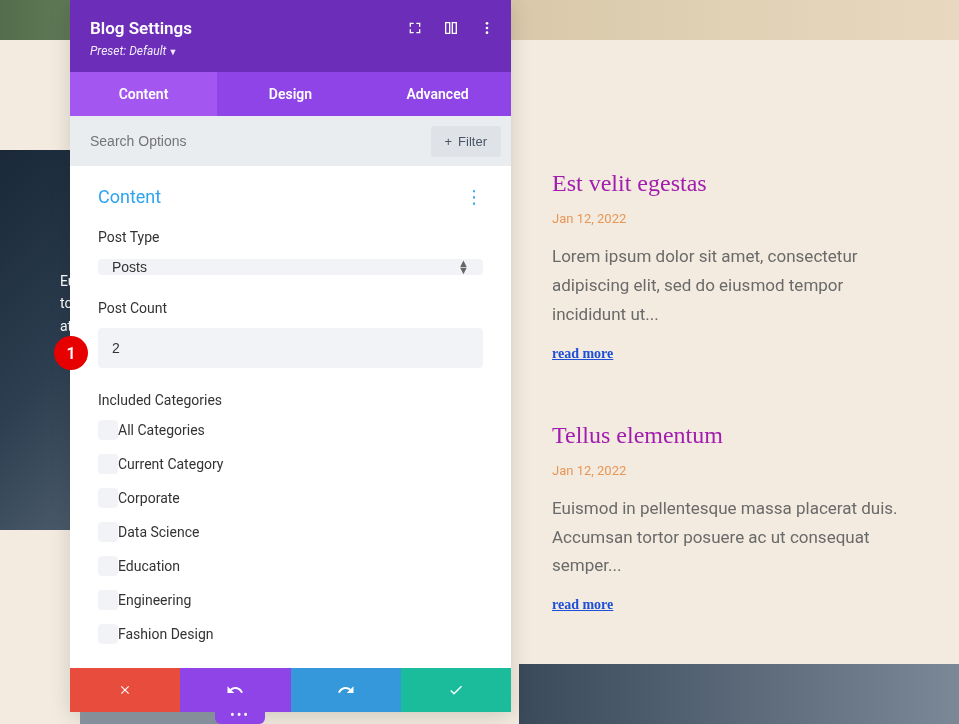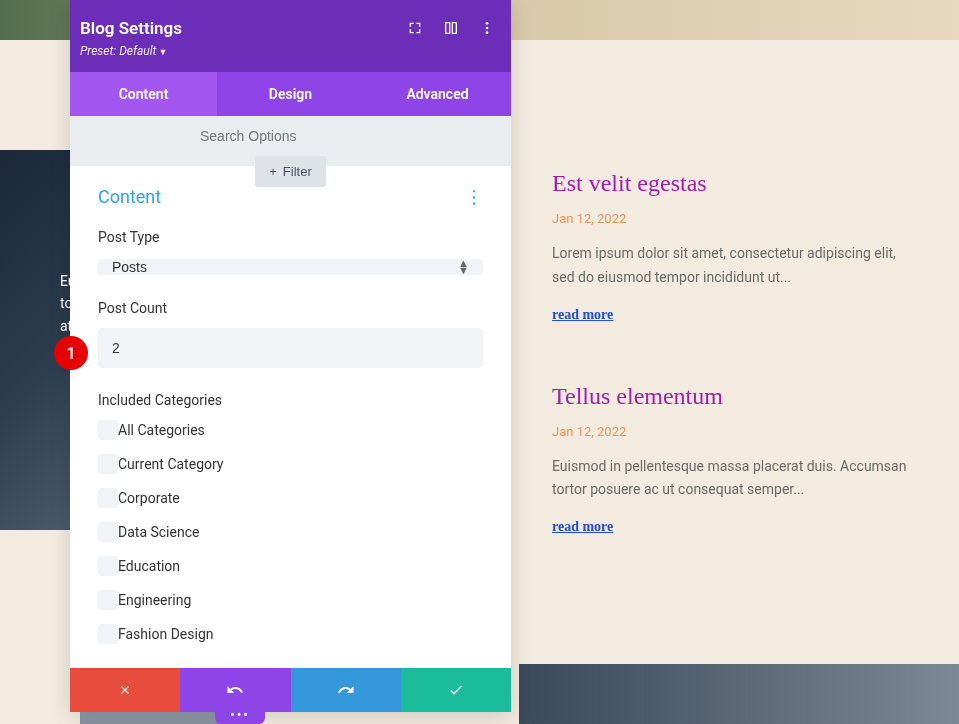--- a/index.html
+++ b/index.html
@@ -6,32 +6,32 @@
     body { font-family: -apple-system, BlinkMacSystemFont, 'Segoe UI', Roboto, Arial, sans-serif; background: #f3ebdf; width: 959px; height: 724px; position: relative; overflow: hidden; }
     
     .bg-top { position: absolute; top: 0; left: 0; right: 0; height: 40px; background: linear-gradient(90deg, #536e4c 0%, #8a9876 30%, #d8c8a8 50%, #e8d8c0 100%); }
     .bg-photo { position: absolute; top: 150px; left: 0; width: 160px; height: 380px; background: linear-gradient(135deg, #1a2838 0%, #2c3e50 50%, #5a6878 100%); }
     .bg-photo-text { position: absolute; top: 270px; left: 60px; color: #fff; font-size: 14px; line-height: 1.6; }
     .bg-bottom1 { position: absolute; bottom: 0; left: 80px; width: 180px; height: 40px; background: linear-gradient(180deg, #a8b4c0 0%, #8894a0 100%); }
     .bg-bottom2 { position: absolute; bottom: 0; right: 0; width: 440px; height: 60px; background: linear-gradient(90deg, #3a4a5a 0%, #5a6878 50%, #7a8898 100%); }
     
     .panel { position: absolute; top: 0; left: 70px; width: 441px; height: 712px; background: #fff; box-shadow: 0 4px 20px rgba(0,0,0,0.15); display: flex; flex-direction: column; }
     
-    .panel-header { background: #6c2eb9; color: #fff; padding: 18px 10px 14px; position: relative; }
+    .panel-header { background: #6c2eb9; color: #fff; padding: 18px 20px 14px; position: relative; }
     .panel-title { font-size: 17px; font-weight: 600; margin-bottom: 6px; }
     .panel-preset { font-size: 12px; opacity: 0.9; font-style: italic; }
     .panel-preset-caret { font-size: 9px; margin-left: 2px; }
     .header-icons { position: absolute; top: 20px; right: 16px; display: flex; gap: 20px; }
     .header-icon { width: 16px; height: 16px; cursor: pointer; fill: #fff; }
     
     .panel-tabs { background: #8e44e6; display: flex; }
     .panel-tab { flex: 1; padding: 14px 0; text-align: center; color: #fff; font-size: 14px; font-weight: 600; cursor: pointer; }
     .panel-tab.active { background: #a357f0; }
     
-    .search-row { background: #eaedf0; display: flex; align-items: center; padding: 0 10px; height: 50px; flex-direction: column; }
+    .search-row { background: #eaedf0; display: flex; align-items: center; padding: 0 10px; height: 50px; }
     .search-input { flex: 1; border: none; background: transparent; padding: 12px 10px; font-size: 14px; color: #888; outline: none; }
     .filter-btn { background: #dfe3e8; border: none; padding: 8px 14px; font-size: 13px; color: #4a5568; cursor: pointer; border-radius: 3px; display: flex; align-items: center; gap: 6px; }
     
     .panel-body { flex: 1; overflow-y: auto; padding: 20px 28px 0; position: relative; }
     
     .section-header { display: flex; justify-content: space-between; align-items: center; margin-bottom: 22px; }
     .section-title { color: #2ea3f2; font-size: 18px; font-weight: 400; }
     .section-menu { color: #2ea3f2; font-size: 18px; cursor: pointer; }
     
     .field-label { font-size: 14px; color: #333; margin-bottom: 12px; display: block; font-weight: 400; }
@@ -55,21 +55,21 @@
     .btn-confirm { background: #1bbc9b; }
     
     .more-tab { position: absolute; bottom: 0; left: 215px; width: 50px; height: 18px; background: #8e44e6; border-radius: 0 0 6px 6px; display: flex; align-items: center; justify-content: center; color: #fff; font-size: 14px; cursor: pointer; letter-spacing: 2px; }
     
     .badge { position: absolute; top: 336px; left: 54px; width: 34px; height: 34px; background: #e60000; border-radius: 50%; color: #fff; display: flex; align-items: center; justify-content: center; font-size: 16px; font-weight: 600; z-index: 10; }
     
     .blog-content { position: absolute; top: 170px; left: 552px; width: 360px; }
     .blog-post { margin-bottom: 60px; }
     .post-title { font-family: Georgia, 'Times New Roman', serif; font-size: 24px; font-weight: 400; color: #a21caf; margin-bottom: 14px; }
     .post-date { font-size: 13px; color: #e89658; margin-bottom: 16px; }
-    .post-excerpt { font-size: 14px; color: #6a6a6a; line-height: 1.7; margin-bottom: 14px; }
+    .post-excerpt { font-size: 17px; color: #6a6a6a; line-height: 1.7; margin-bottom: 14px; }
     .read-more { font-family: Georgia, serif; font-size: 14px; color: #1d4ed8; text-decoration: underline; font-weight: 600; cursor: pointer; }
   </style>
 </head>
 <body>
 
 <div class="bg-top"></div>
 <div class="bg-photo"></div>
 <div class="bg-photo-text">
   <div>Eu</div>
   <div>tor</div>

